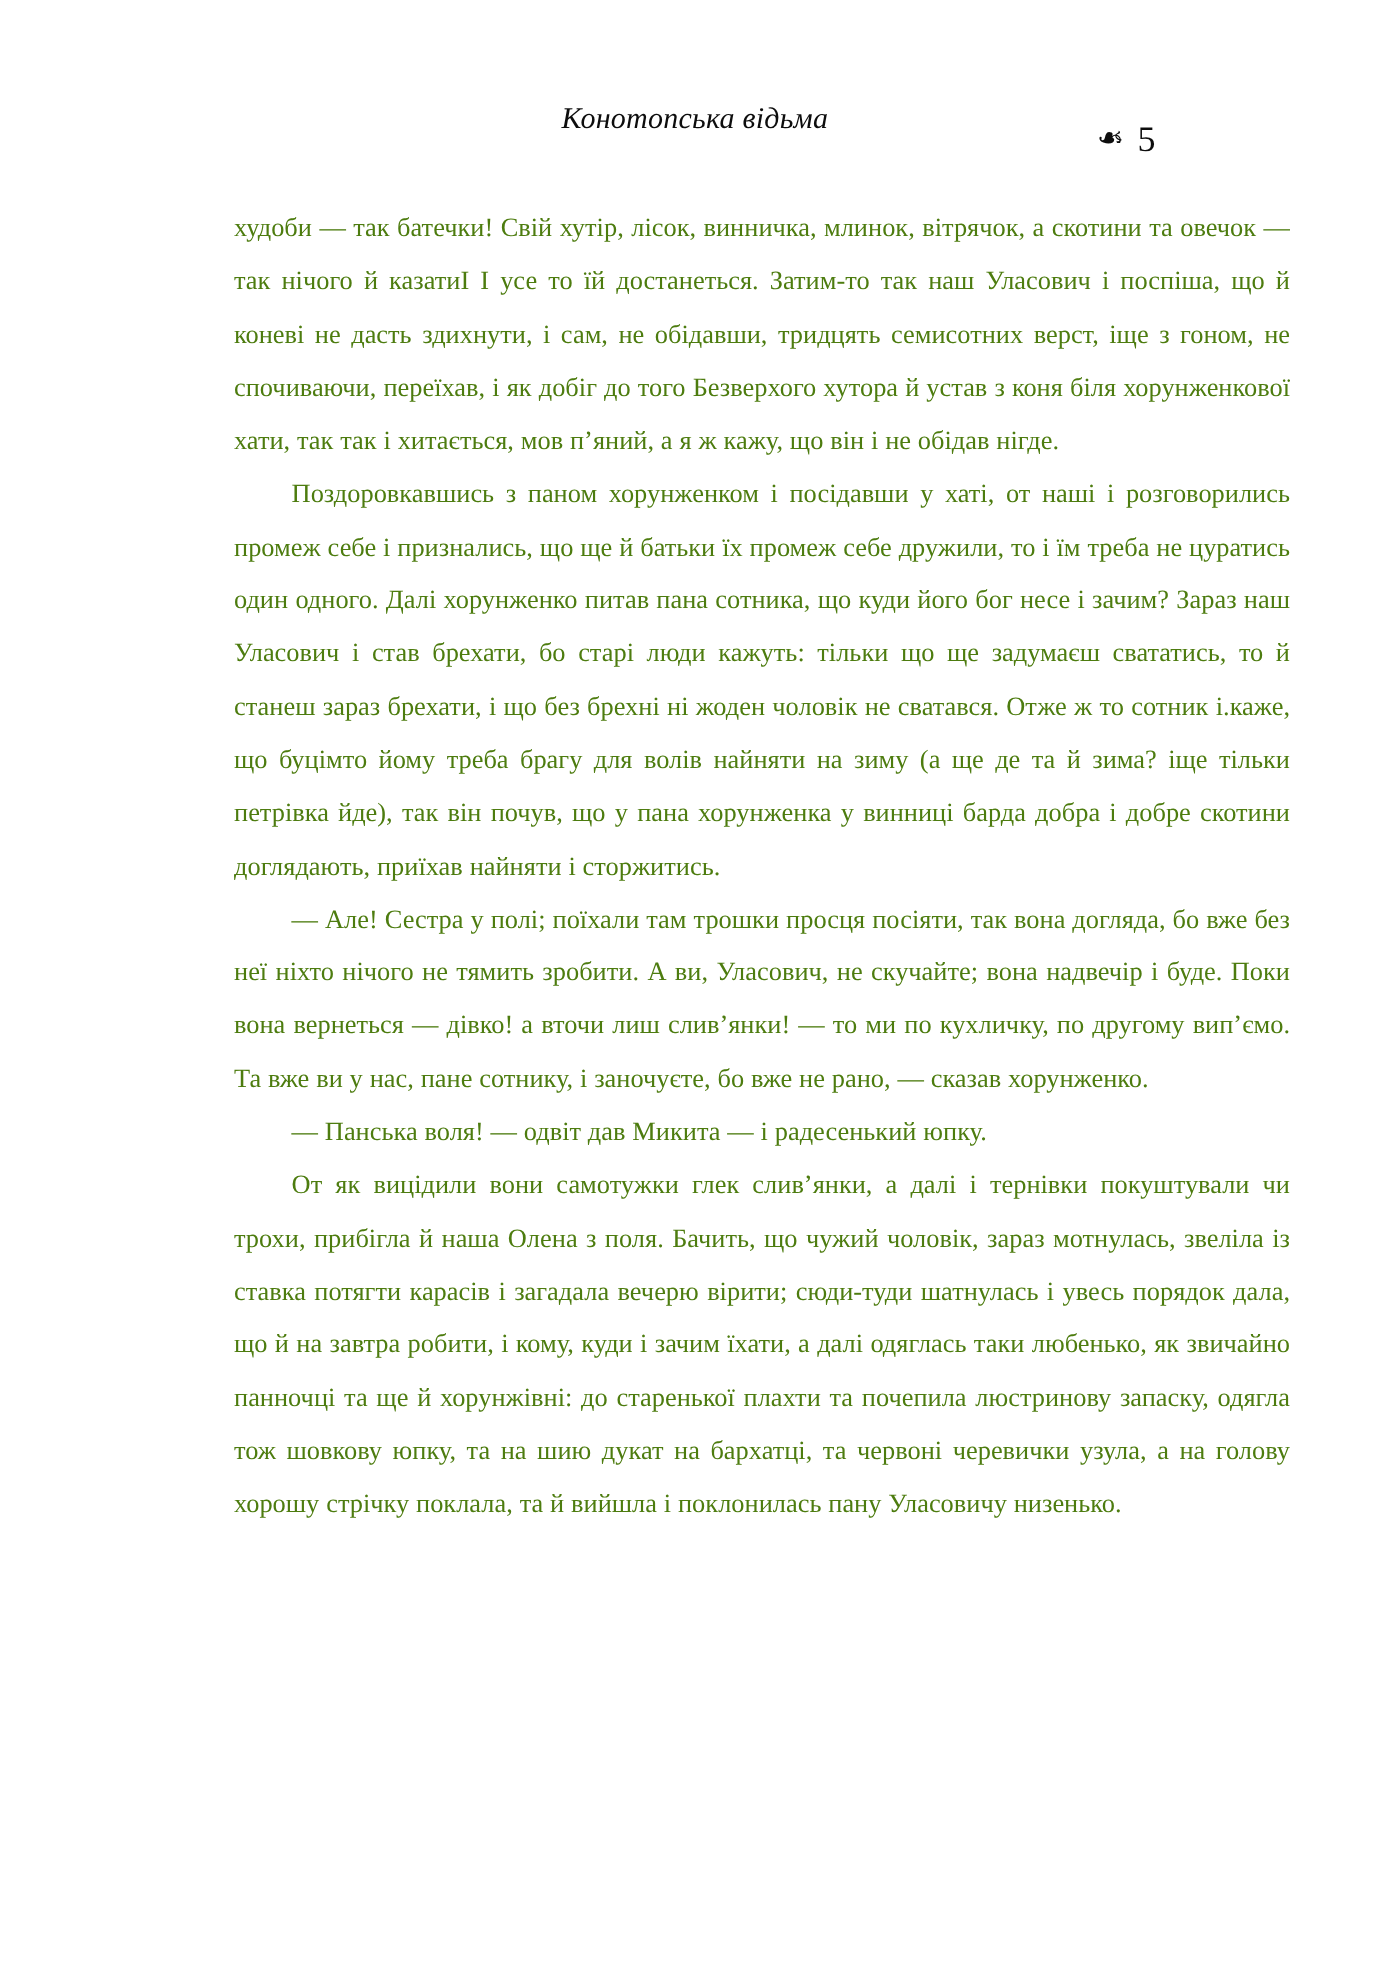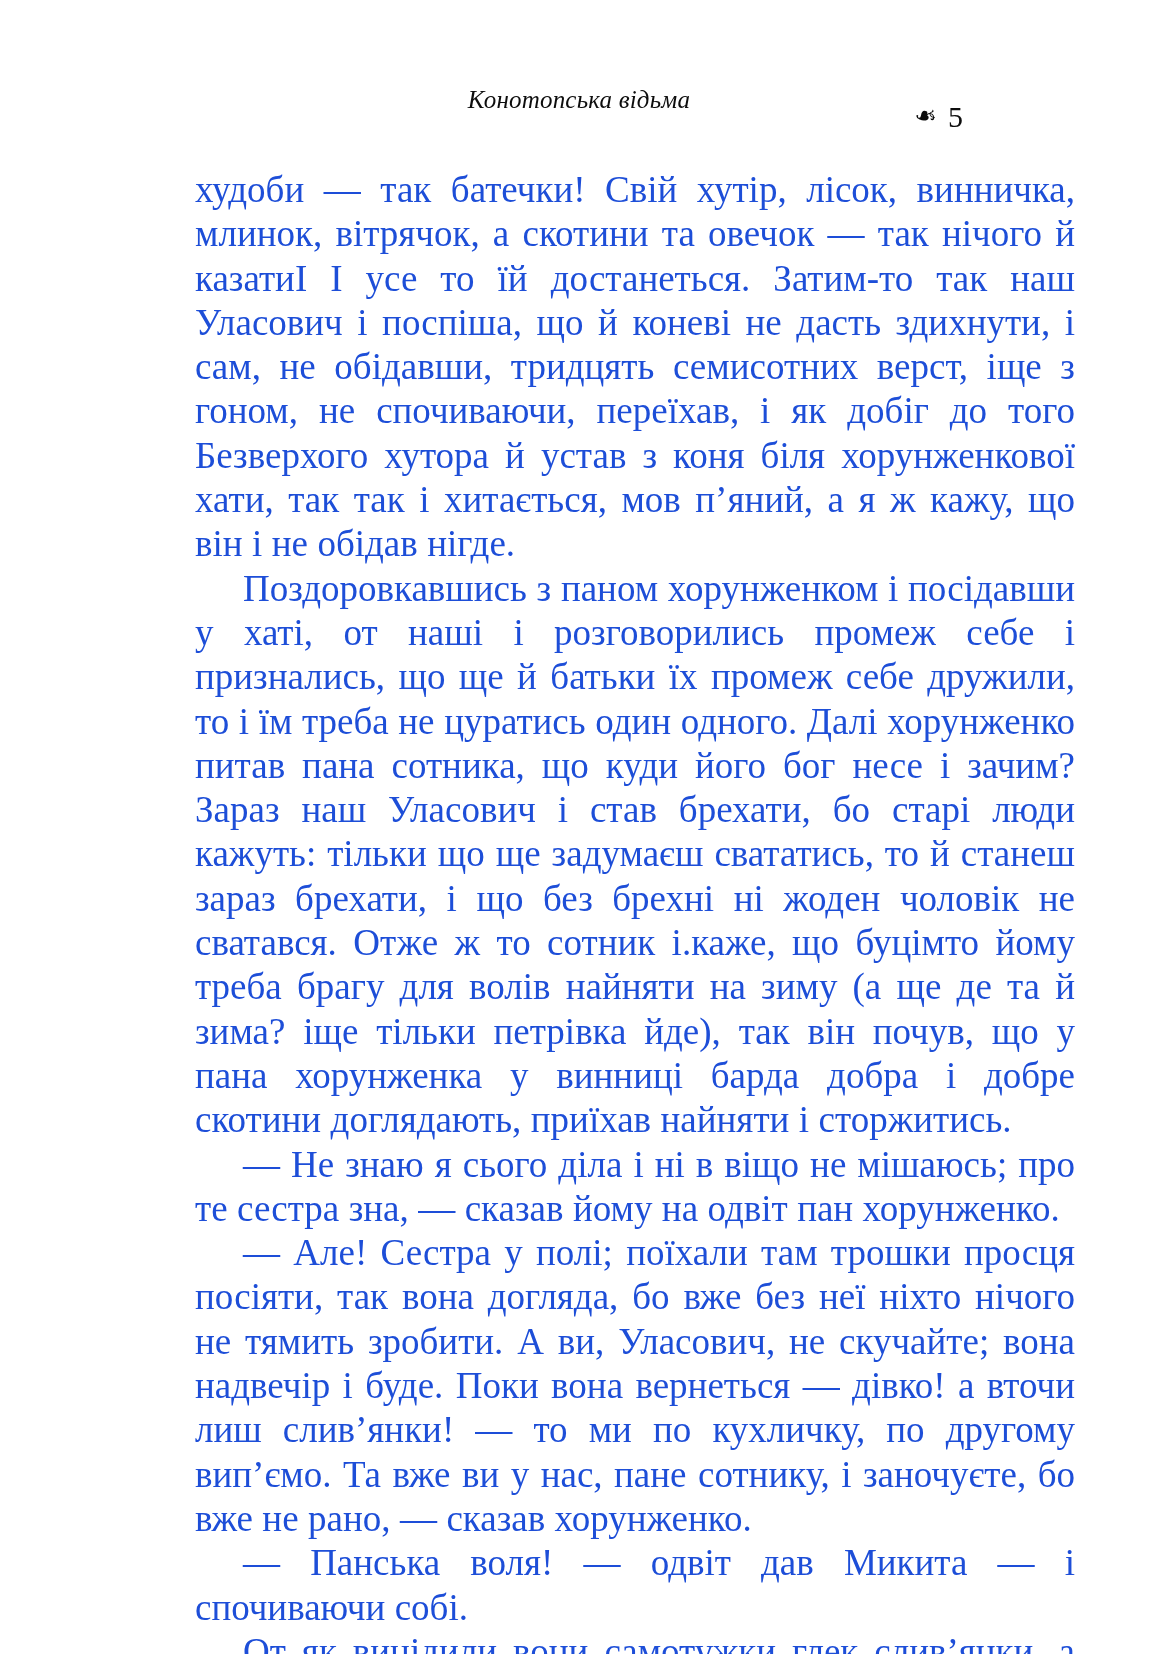--- a/index.html
+++ b/index.html
@@ -62,23 +62,23 @@
   
   .text-block {
     position: absolute;
     top: 168px;
     left: 112px;
     width: 880px;
   }
   p.para {
     margin: 0;
     font-family: "Liberation Serif", "DejaVu Serif", serif;
-    font-size: 37px;
+    font-size: 22px;
     line-height: 44.3px;
-    color: #1d4ed8;
+    color: #4d7c0f;
     text-align: justify;
     text-align-last: left;
     text-indent: 0;
     hyphens: none;
     word-spacing: 0.2px;
   }
   p.para.indent {
     text-indent: 48px;
   }
   
@@ -93,20 +93,19 @@
 
     <span class="folio-group">
       <span class="fleuron">❧</span>
       <span class="folio">5</span>
     </span>
   </div>
 
   <div class="text-block">
     <p class="para">худоби — так батечки! Свій хутір, лісок, винничка, млинок, вітрячок, а скотини та овечок — так нічого й казатиI I усе то їй достанеться. Затим-то так наш Уласович і поспіша, що й коневі не дасть здихнути, і сам, не обідавши, тридцять семисотних верст, іще з гоном, не спочиваючи, переїхав, і як добіг до того Безверхого хутора й устав з коня біля хорунженкової хати, так так і хитається, мов п’яний, а я ж кажу, що він і не обідав нігде.</p>
     <p class="para indent">Поздоровкавшись з паном хорунженком і посідавши у хаті, от наші і розговорились промеж себе і признались, що ще й батьки їх промеж себе дружили, то і їм треба не цуратись один одного. Далі хорунженко питав пана сотника, що куди його бог несе і зачим? Зараз наш Уласович і став брехати, бо старі люди кажуть: тільки що ще задумаєш свататись, то й станеш зараз брехати, і що без брехні ні жоден чоловік не сватався. Отже ж то сотник і.каже, що буцімто йому треба брагу для волів найняти на зиму (а ще де та й зима? іще тільки петрівка йде), так він почув, що у пана хорунженка у винниці барда добра і добре скотини доглядають, приїхав найняти і сторжитись.</p>
-    <p class="para indent">— Не знаю я сього діла і ні в віщо не мішаюсь; про те сестра зна, — сказав йому на одвіт пан хорунженко.</p>
     <p class="para indent">— Але! Сестра у полі; поїхали там трошки просця посіяти, так вона догляда, бо вже без неї ніхто нічого не тямить зробити. А ви, Уласович, не скучайте; вона надвечір і буде. Поки вона вернеться — дівко! а вточи лиш слив’янки! — то ми по кухличку, по другому вип’ємо. Та вже ви у нас, пане сотнику, і заночуєте, бо вже не рано, — сказав хорунженко.</p>
-    <p class="para indent">— Панська воля! — одвіт дав Микита — і спочиваючи собі.</p>
+    <p class="para indent">— Панська воля! — одвіт дав Микита — і радесенький юпку.</p>
     <p class="para indent">От як вицідили вони самотужки глек слив’янки, а далі і тернівки покуштували чи трохи, прибігла й наша Олена з поля. Бачить, що чужий чоловік, зараз мотнулась, звеліла із ставка потягти карасів і загадала вечерю вірити; сюди-туди шатнулась і увесь порядок дала, що й на завтра робити, і кому, куди і зачим їхати, а далі одяглась таки любенько, як звичайно панночці та ще й хорунжівні: до старенької плахти та почепила люстринову запаску, одягла тож шовкову юпку, та на шию дукат на бархатці, та червоні черевички узула, а на голову хорошу стрічку поклала, та й вийшла і поклонилась пану Уласовичу низенько.</p>
 
   </div>
 
 </div>
 
 </body></html>

